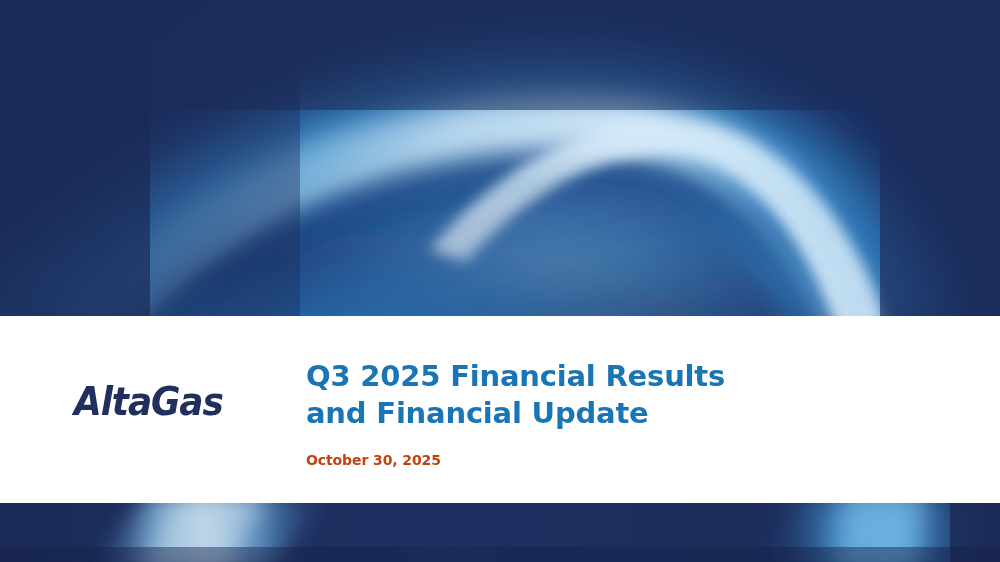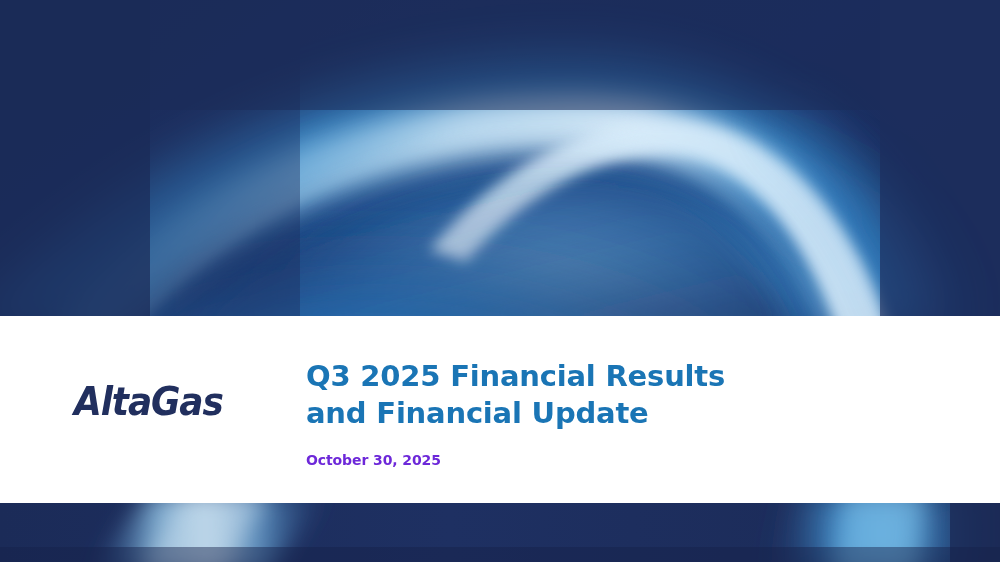--- a/index.html
+++ b/index.html
@@ -81,21 +81,21 @@
     line-height: 37px;
     color: #1a75b5;
     white-space: nowrap;
     letter-spacing: -0.2px;
   }
   .subtitle {
     font-family: "DejaVu Sans", sans-serif;
     font-weight: bold;
     font-size: 14px;
     line-height: 20px;
-    color: #6d28d9;
+    color: #c2410c;
     margin-top: 18px;
     letter-spacing: -0.1px;
   }
 
   
   .footer {
     position: absolute;
     left: 0;
     top: 503px;
     width: 1000px;

